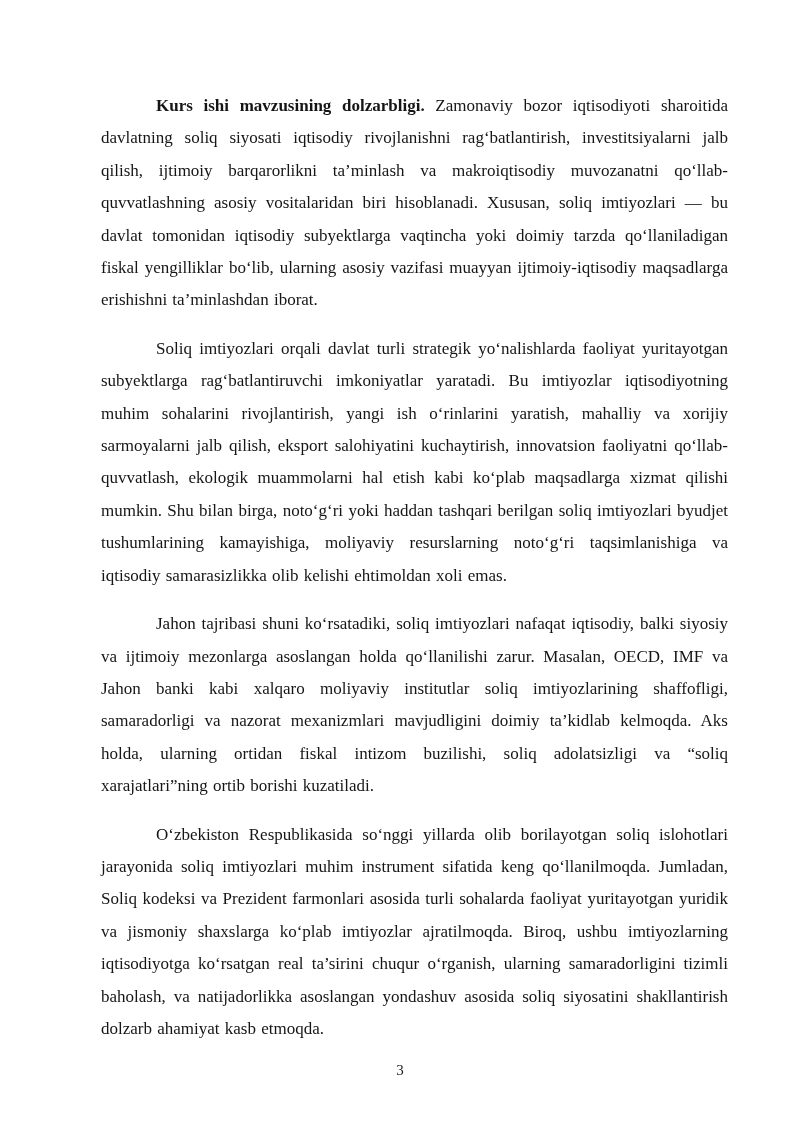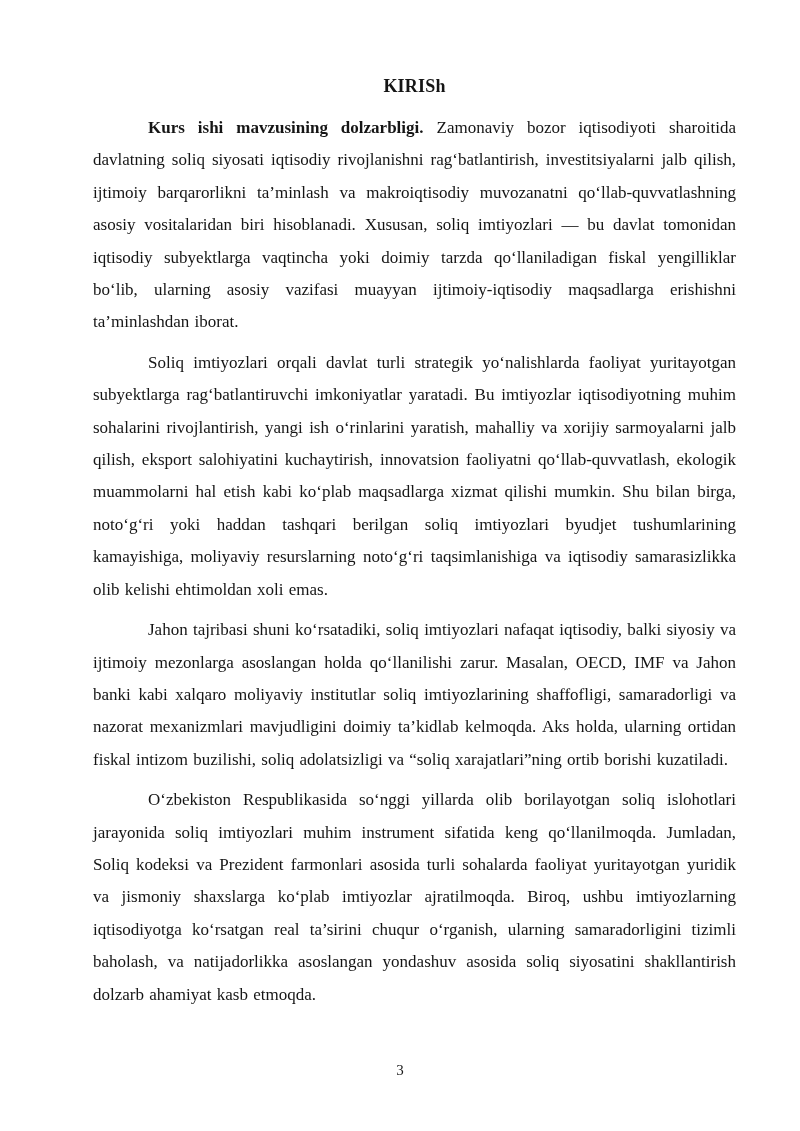--- a/index.html
+++ b/index.html
@@ -26,21 +26,21 @@
   }
   .doc-title {
     text-align: center;
     font-weight: bold;
     font-size: 18px;
     line-height: 24px;
     margin: 0 0 14px 0;
     letter-spacing: 0.2px;
   }
   p.para {
-    margin: 8px;
+    margin: 16px;
     font-size: 17px;
     line-height: 32.4px;
     text-align: justify;
     text-indent: 55px;
     word-spacing: 1px;
   }
   p.para b {
     font-weight: bold;
   }
   .page-number {
@@ -53,21 +53,20 @@
     line-height: 20px;
     color: #1b1b1b;
   }
 </style>
 </head>
 <body>
 
 <div class="page">
   <div class="content">
 
-    <h1 class="doc-title">KIRISh</h1>
 
     <p class="para"><b>Kurs ishi mavzusining dolzarbligi.</b><span> Zamonaviy bozor iqtisodiyoti sharoitida davlatning soliq siyosati iqtisodiy rivojlanishni ragʻbatlantirish, investitsiyalarni jalb qilish, ijtimoiy barqarorlikni ta’minlash va makroiqtisodiy muvozanatni qoʻllab-quvvatlashning asosiy vositalaridan biri hisoblanadi. Xususan, soliq imtiyozlari — bu davlat tomonidan iqtisodiy subyektlarga vaqtincha yoki doimiy tarzda qoʻllaniladigan fiskal yengilliklar boʻlib, ularning asosiy vazifasi muayyan ijtimoiy-iqtisodiy maqsadlarga erishishni ta’minlashdan iborat.</span></p>
 
     <p class="para">Soliq imtiyozlari orqali davlat turli strategik yoʻnalishlarda faoliyat yuritayotgan subyektlarga ragʻbatlantiruvchi imkoniyatlar yaratadi. Bu imtiyozlar iqtisodiyotning muhim sohalarini rivojlantirish, yangi ish oʻrinlarini yaratish, mahalliy va xorijiy sarmoyalarni jalb qilish, eksport salohiyatini kuchaytirish, innovatsion faoliyatni qoʻllab-quvvatlash, ekologik muammolarni hal etish kabi koʻplab maqsadlarga xizmat qilishi mumkin. Shu bilan birga, notoʻgʻri yoki haddan tashqari berilgan soliq imtiyozlari byudjet tushumlarining kamayishiga, moliyaviy resurslarning notoʻgʻri taqsimlanishiga va iqtisodiy samarasizlikka olib kelishi ehtimoldan xoli emas.</p>
 
     <p class="para">Jahon tajribasi shuni koʻrsatadiki, soliq imtiyozlari nafaqat iqtisodiy, balki siyosiy va ijtimoiy mezonlarga asoslangan holda qoʻllanilishi zarur. Masalan, OECD, IMF va Jahon banki kabi xalqaro moliyaviy institutlar soliq imtiyozlarining shaffofligi, samaradorligi va nazorat mexanizmlari mavjudligini doimiy ta’kidlab kelmoqda. Aks holda, ularning ortidan fiskal intizom buzilishi, soliq adolatsizligi va “soliq xarajatlari”ning ortib borishi kuzatiladi.</p>
 
     <p class="para">Oʻzbekiston Respublikasida soʻnggi yillarda olib borilayotgan soliq islohotlari jarayonida soliq imtiyozlari muhim instrument sifatida keng qoʻllanilmoqda. Jumladan, Soliq kodeksi va Prezident farmonlari asosida turli sohalarda faoliyat yuritayotgan yuridik va jismoniy shaxslarga koʻplab imtiyozlar ajratilmoqda. Biroq, ushbu imtiyozlarning iqtisodiyotga koʻrsatgan real ta’sirini chuqur oʻrganish, ularning samaradorligini tizimli baholash, va natijadorlikka asoslangan yondashuv asosida soliq siyosatini shakllantirish dolzarb ahamiyat kasb etmoqda.</p>
 
   </div>

